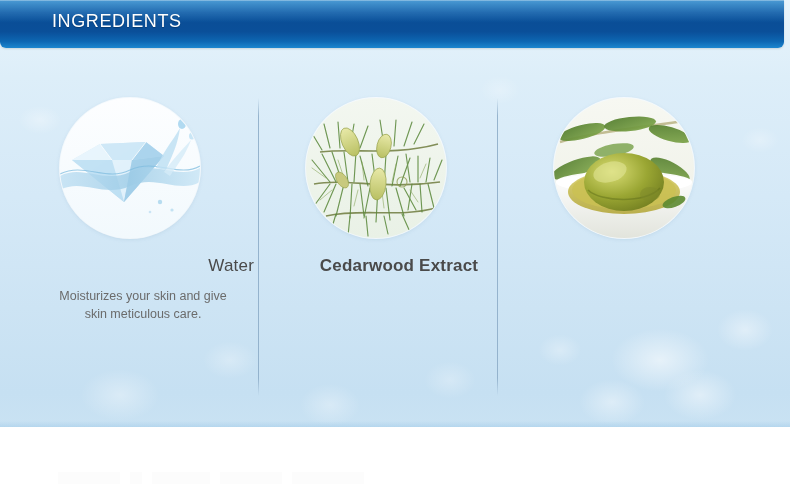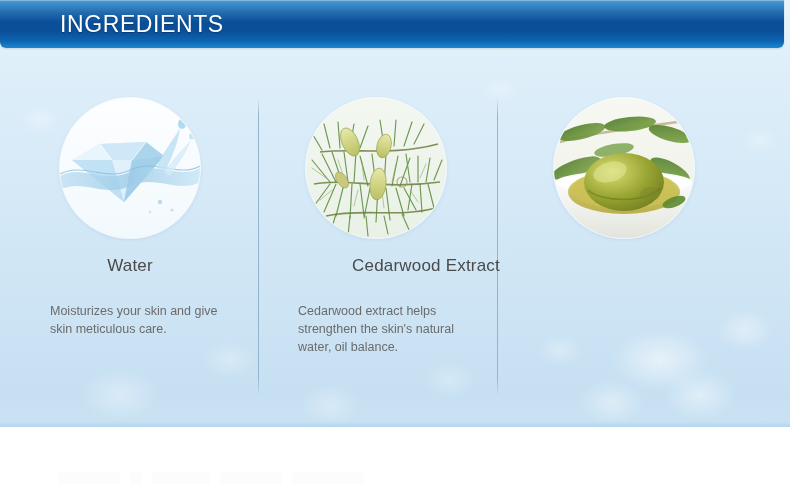--- a/index.html
+++ b/index.html
@@ -45,24 +45,23 @@
     box-shadow: inset 0 1px 0 rgba(255,255,255,.30), 0 1px 2px rgba(0,0,0,.12);
     overflow: hidden;
   }
   .header::before{
     content:""; position:absolute; left:0; top:0; width:100%; height:22px;
     background: linear-gradient(180deg, rgba(255,255,255,.22), rgba(255,255,255,0));
     pointer-events:none;
   }
   .header-title {
     position: absolute; left: 52px; top: 11px;
-    font-size: 23px; letter-spacing: .6px; color: #ffffff;
+    font-size: 18px; letter-spacing: .6px; color: #ffffff;
     font-weight: 400; text-shadow: 0 1px 1px rgba(0,0,0,.25);
     white-space: nowrap;
-    margin-left: 8px;
   }
 
   
   .cols { position:absolute; left:0; top:0; width:790px; height:427px; }
   .col { position:absolute; top:98px; width:248px; }
   .col-0 { left: 6px; }
   .col-1 { left: 252px; }
   .col-2 { left: 500px; }
 
   .divider {
@@ -75,27 +74,28 @@
 
   .circle-wrap { position:relative; width:140px; height:140px; margin:0 auto; }
   .circle {
     width:140px; height:140px; border-radius:50%; overflow:hidden;
     background:#f4fbff;
     box-shadow: 0 0 0 1px rgba(255,255,255,.75), 0 1px 4px rgba(110,150,180,.22);
   }
   .circle svg { display:block; width:140px; height:140px; }
 
   .title {
-    text-align:center; margin-top: 18px;
+    text-align:right; margin-top: 18px;
     font-size: 17px; color: #4a4a4a; font-weight: 400; letter-spacing:.2px;
   }
-  .title.left { text-align:right; padding-left: 46px; }
+  .title.left { text-align:center; padding-left: 46px; font-weight: bold; }
   .desc {
-    margin-top: 26px; font-size: 12.5px; line-height: 18px;
+    margin-top: 11px; font-size: 12.5px; line-height: 18px;
     color: #6b6b6b;
+    text-align: center;
   }
   .desc-0 { padding-left: 44px; padding-right: 18px; }
   .desc-1 { padding-left: 46px; padding-right: 22px; }
   .desc-2 { padding-left: 42px; padding-right: 22px; }
 
   
   .footer-ghost { position:absolute; left:0; top:427px; width:790px; height:57px; background:#fff; }
   .ghost-box { position:absolute; bottom:0; height:12px; background:#fcfcfc; }
 </style>
 </head>
@@ -205,21 +205,20 @@
               <ellipse cx="44" cy="44" rx="8" ry="15" transform="rotate(-24 44 44)" fill="url(#cone)" stroke="#9aa44f" stroke-width=".7"></ellipse>
               <ellipse cx="78" cy="48" rx="7" ry="12" transform="rotate(14 78 48)" fill="url(#cone)" stroke="#9aa44f" stroke-width=".7"></ellipse>
               <ellipse cx="72" cy="86" rx="8" ry="16" transform="rotate(6 72 86)" fill="url(#cone)" stroke="#9aa44f" stroke-width=".7"></ellipse>
               <ellipse cx="36" cy="82" rx="5" ry="9" transform="rotate(-34 36 82)" fill="#c8c97e" stroke="#9aa44f" stroke-width=".6"></ellipse>
             </g>
             <circle cx="96" cy="84" r="5" fill="none" stroke="#8d9c52" stroke-width="1.1" opacity=".8"></circle>
           </svg>
         </div>
       </div>
       <div class="title left">Cedarwood Extract</div>
-      <div class="desc desc-1">Cedarwood extract helps strengthen the skin's natural water, oil balance.</div>
     </div>
 
     <div class="col col-2">
       <div class="circle-wrap">
         <div class="circle">
           <svg viewBox="0 0 140 140" xmlns="http://www.w3.org/2000/svg" aria-hidden="true">
             <defs>
               <linearGradient id="obg" x1="0" y1="0" x2="0" y2="1">
                 <stop offset="0" stop-color="#f7f8f2"></stop>
                   <stop offset="1" stop-color="#eef0e6"></stop>

